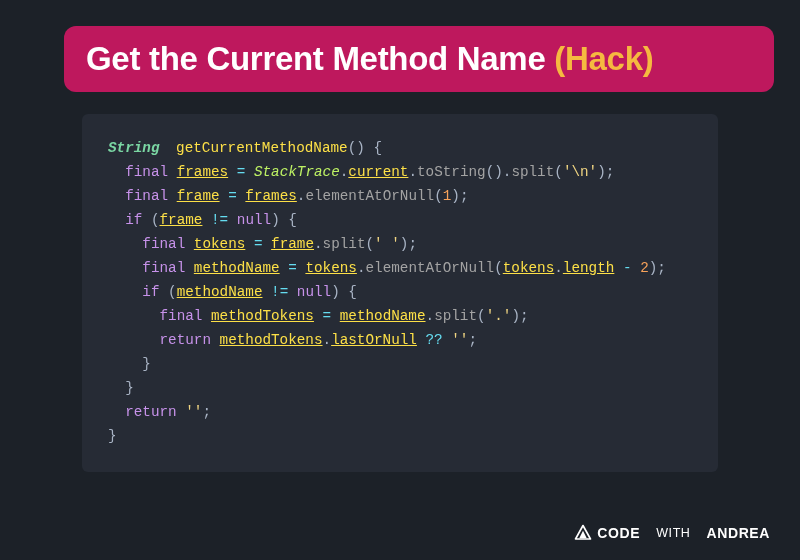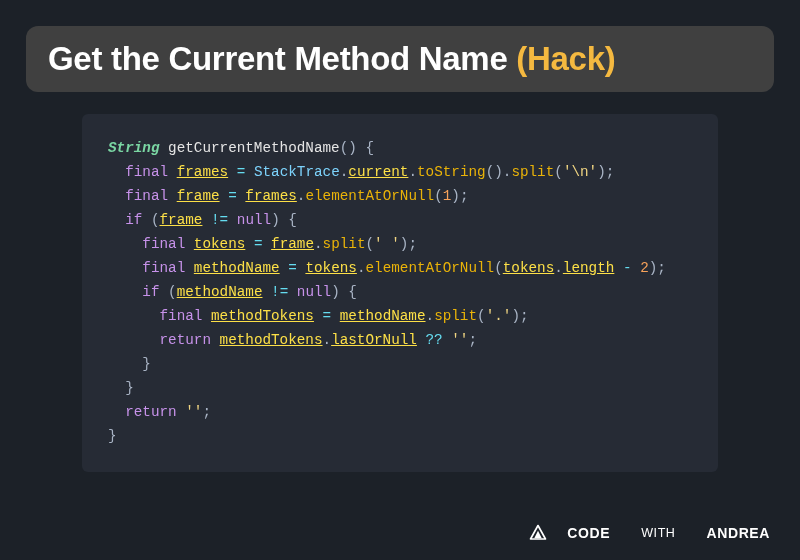--- a/index.html
+++ b/index.html
@@ -6,24 +6,25 @@
   html, body { width: 800px; height: 560px; overflow: hidden; }
   body {
     background: #1c2128;
     font-family: -apple-system, BlinkMacSystemFont, "Segoe UI", sans-serif;
     display: flex;
     flex-direction: column;
     padding: 26px 26px 20px 26px;
     position: relative;
   }
   .title-bar {
-    background: #404040;
+    background: #be185d;
     border-radius: 12px;
     padding: 14px 22px;
     margin-bottom: 22px;
+    margin-left: 38px;
   }
   .title-bar h1 {
     font-size: 33px;
     font-weight: 700;
     color: #ffffff;
     letter-spacing: -0.3px;
   }
   .title-bar h1 .hack {
     color: #f5b940;
   }
@@ -33,40 +34,40 @@
     padding: 22px 26px 24px 26px;
     margin: 0 56px;
     font-family: "SF Mono", Menlo, Consolas, "Liberation Mono", monospace;
     font-size: 14.3px;
     line-height: 1.68;
     color: #e6e6e6;
     white-space: pre;
     overflow: hidden;
   }
   .tk-type { color: #7ad6a3; font-style: italic; font-weight: bold; }
-  .tk-fn   { color: #e5e5e5; }
+  .tk-fn   { color: #fde047; margin-left: 8px; }
   .tk-kw   { color: #c792ea; margin-top: 16px; }
   .tk-var  { color: #fde047; text-decoration: underline; }
-  .tk-cls  { color: #7dd3fc; }
-  .tk-call { color: #eab308; margin-top: 31px; }
+  .tk-cls  { color: #bef264; font-style: italic; }
+  .tk-call { color: #a3a3a3; margin-top: 31px; }
   .tk-num  { color: #f7a25a; }
   .tk-str  { color: #f0d582; }
   .tk-pun  { color: #a9b4c5; }
   .tk-op   { color: #65dcf0; }
   .brand {
     position: absolute;
     bottom: 18px;
     right: 30px;
     color: #ffffff;
     font-weight: 700;
     font-size: 14px;
     letter-spacing: 0.6px;
     display: flex;
     align-items: center;
-    gap: 20px;
+    gap: 5px;
   }
   .brand-logo svg { display: block; }
   .brand .with { font-weight: 500; font-size: 12.5px; margin: 0 11px; }
 </style>
 </head>
 <body>
 
 <div class="title-bar">
   <h1><span>Get the Current Method Name </span><span class="hack">(Hack)</span></h1>
 </div>

